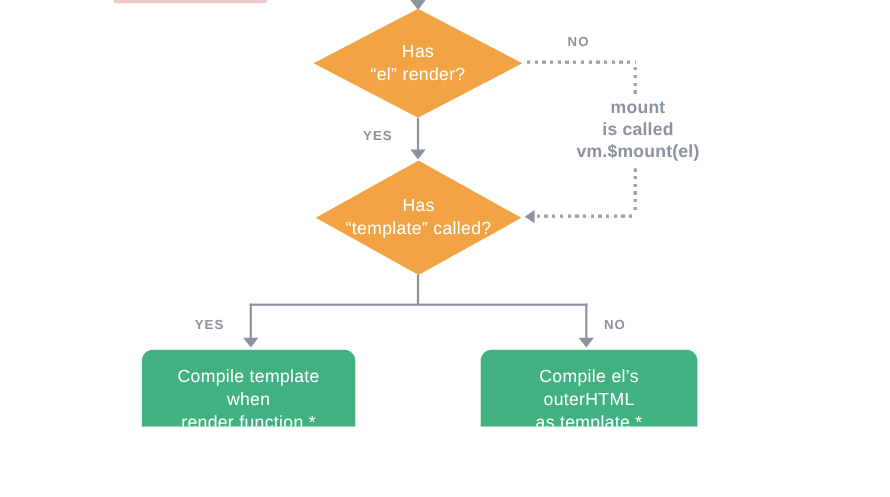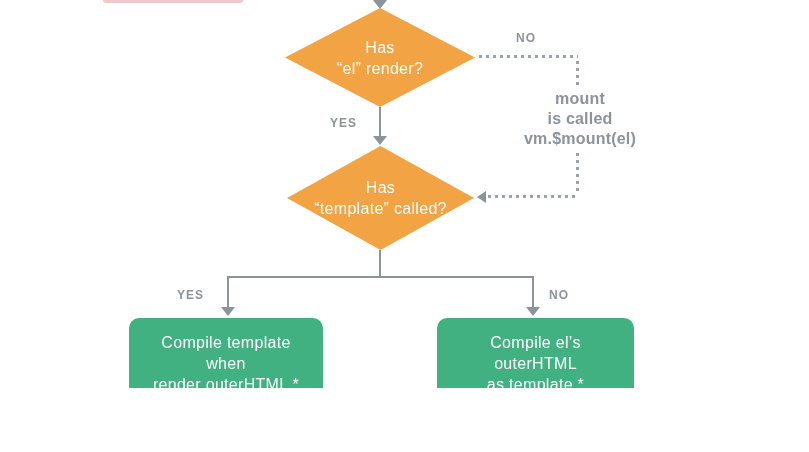--- a/index.html
+++ b/index.html
@@ -97,21 +97,21 @@
   <div class="abs line" style="left:532px; top:276px; width:2px; height:32px;"></div>
   <div class="abs arrow-down" style="left:221px; top:307px;"></div>
   <div class="abs arrow-down" style="left:526px; top:307px;"></div>
 
   <div class="abs flow-label" style="left:177px; top:288px;">YES</div>
   <div class="abs flow-label" style="left:549px; top:288px;">NO</div>
 
   <div class="abs process process-left">
     <span class="node-line">Compile template</span>
     <span class="node-line">when</span>
-    <span class="node-line">render outerHTML *</span>
+    <span class="node-line">render function *</span>
   </div>
   <div class="abs process process-right">
     <span class="node-line">Compile el’s</span>
     <span class="node-line">outerHTML</span>
     <span class="node-line">as template *</span>
   </div>
 
   <div class="abs line" style="left:227px; top:409px; width:2px; height:40px;"></div>
   <div class="abs line" style="left:532px; top:409px; width:2px; height:40px;"></div>
   <div class="abs line" style="left:227px; top:447px; width:307px; height:2px;"></div>

